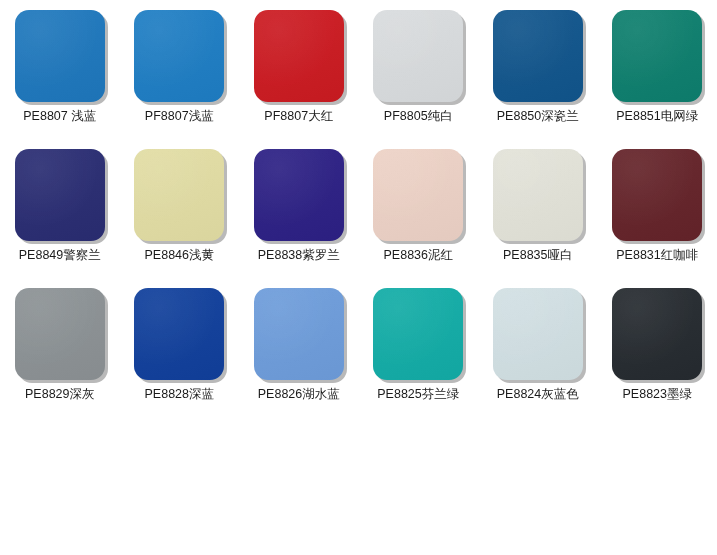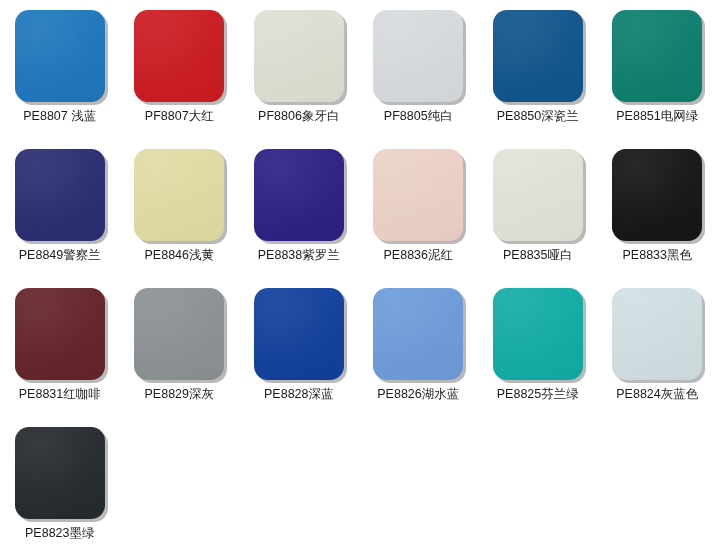--- a/index.html
+++ b/index.html
@@ -84,34 +84,34 @@
     <div class="swatch-cell">
       <div class="chip-wrap">
         <div class="chip-shadow"></div>
         <div class="chip" style="background: rgb(31, 120, 189);"></div>
       </div>
       <div class="chip-label">PE8807 浅蓝</div>
     </div>
     <div class="swatch-cell">
       <div class="chip-wrap">
         <div class="chip-shadow"></div>
+        <div class="chip" style="background: rgb(31, 126, 196);"></div>
+      </div>
+      <div class="chip-label">PF8807浅蓝</div>
+    </div>
+    <div class="swatch-cell">
+      <div class="chip-wrap">
+        <div class="chip-shadow"></div>
         <div class="chip" style="background: rgb(204, 27, 34);"></div>
       </div>
       <div class="chip-label">PF8807大红</div>
     </div>
     <div class="swatch-cell">
       <div class="chip-wrap">
         <div class="chip-shadow"></div>
-        <div class="chip" style="background: rgb(223, 223, 212);"></div>
-      </div>
-      <div class="chip-label">PF8806象牙白</div>
-    </div>
-    <div class="swatch-cell">
-      <div class="chip-wrap">
-        <div class="chip-shadow"></div>
         <div class="chip" style="background: rgb(217, 220, 222);"></div>
       </div>
       <div class="chip-label">PF8805纯白</div>
     </div>
     <div class="swatch-cell">
       <div class="chip-wrap">
         <div class="chip-shadow"></div>
         <div class="chip" style="background: rgb(17, 85, 140);"></div>
       </div>
       <div class="chip-label">PE8850深瓷兰</div>
@@ -150,27 +150,20 @@
         <div class="chip" style="background: rgb(237, 210, 198);"></div>
       </div>
       <div class="chip-label">PE8836泥红</div>
     </div>
     <div class="swatch-cell">
       <div class="chip-wrap">
         <div class="chip-shadow"></div>
         <div class="chip" style="background: rgb(227, 227, 217);"></div>
       </div>
       <div class="chip-label">PE8835哑白</div>
-    </div>
-    <div class="swatch-cell">
-      <div class="chip-wrap">
-        <div class="chip-shadow"></div>
-        <div class="chip" style="background: rgb(22, 22, 23);"></div>
-      </div>
-      <div class="chip-label">PE8833黑色</div>
     </div>
     <div class="swatch-cell">
       <div class="chip-wrap">
         <div class="chip-shadow"></div>
         <div class="chip" style="background: rgb(101, 36, 42);"></div>
       </div>
       <div class="chip-label">PE8831红咖啡</div>
     </div>
     <div class="swatch-cell">
       <div class="chip-wrap">

